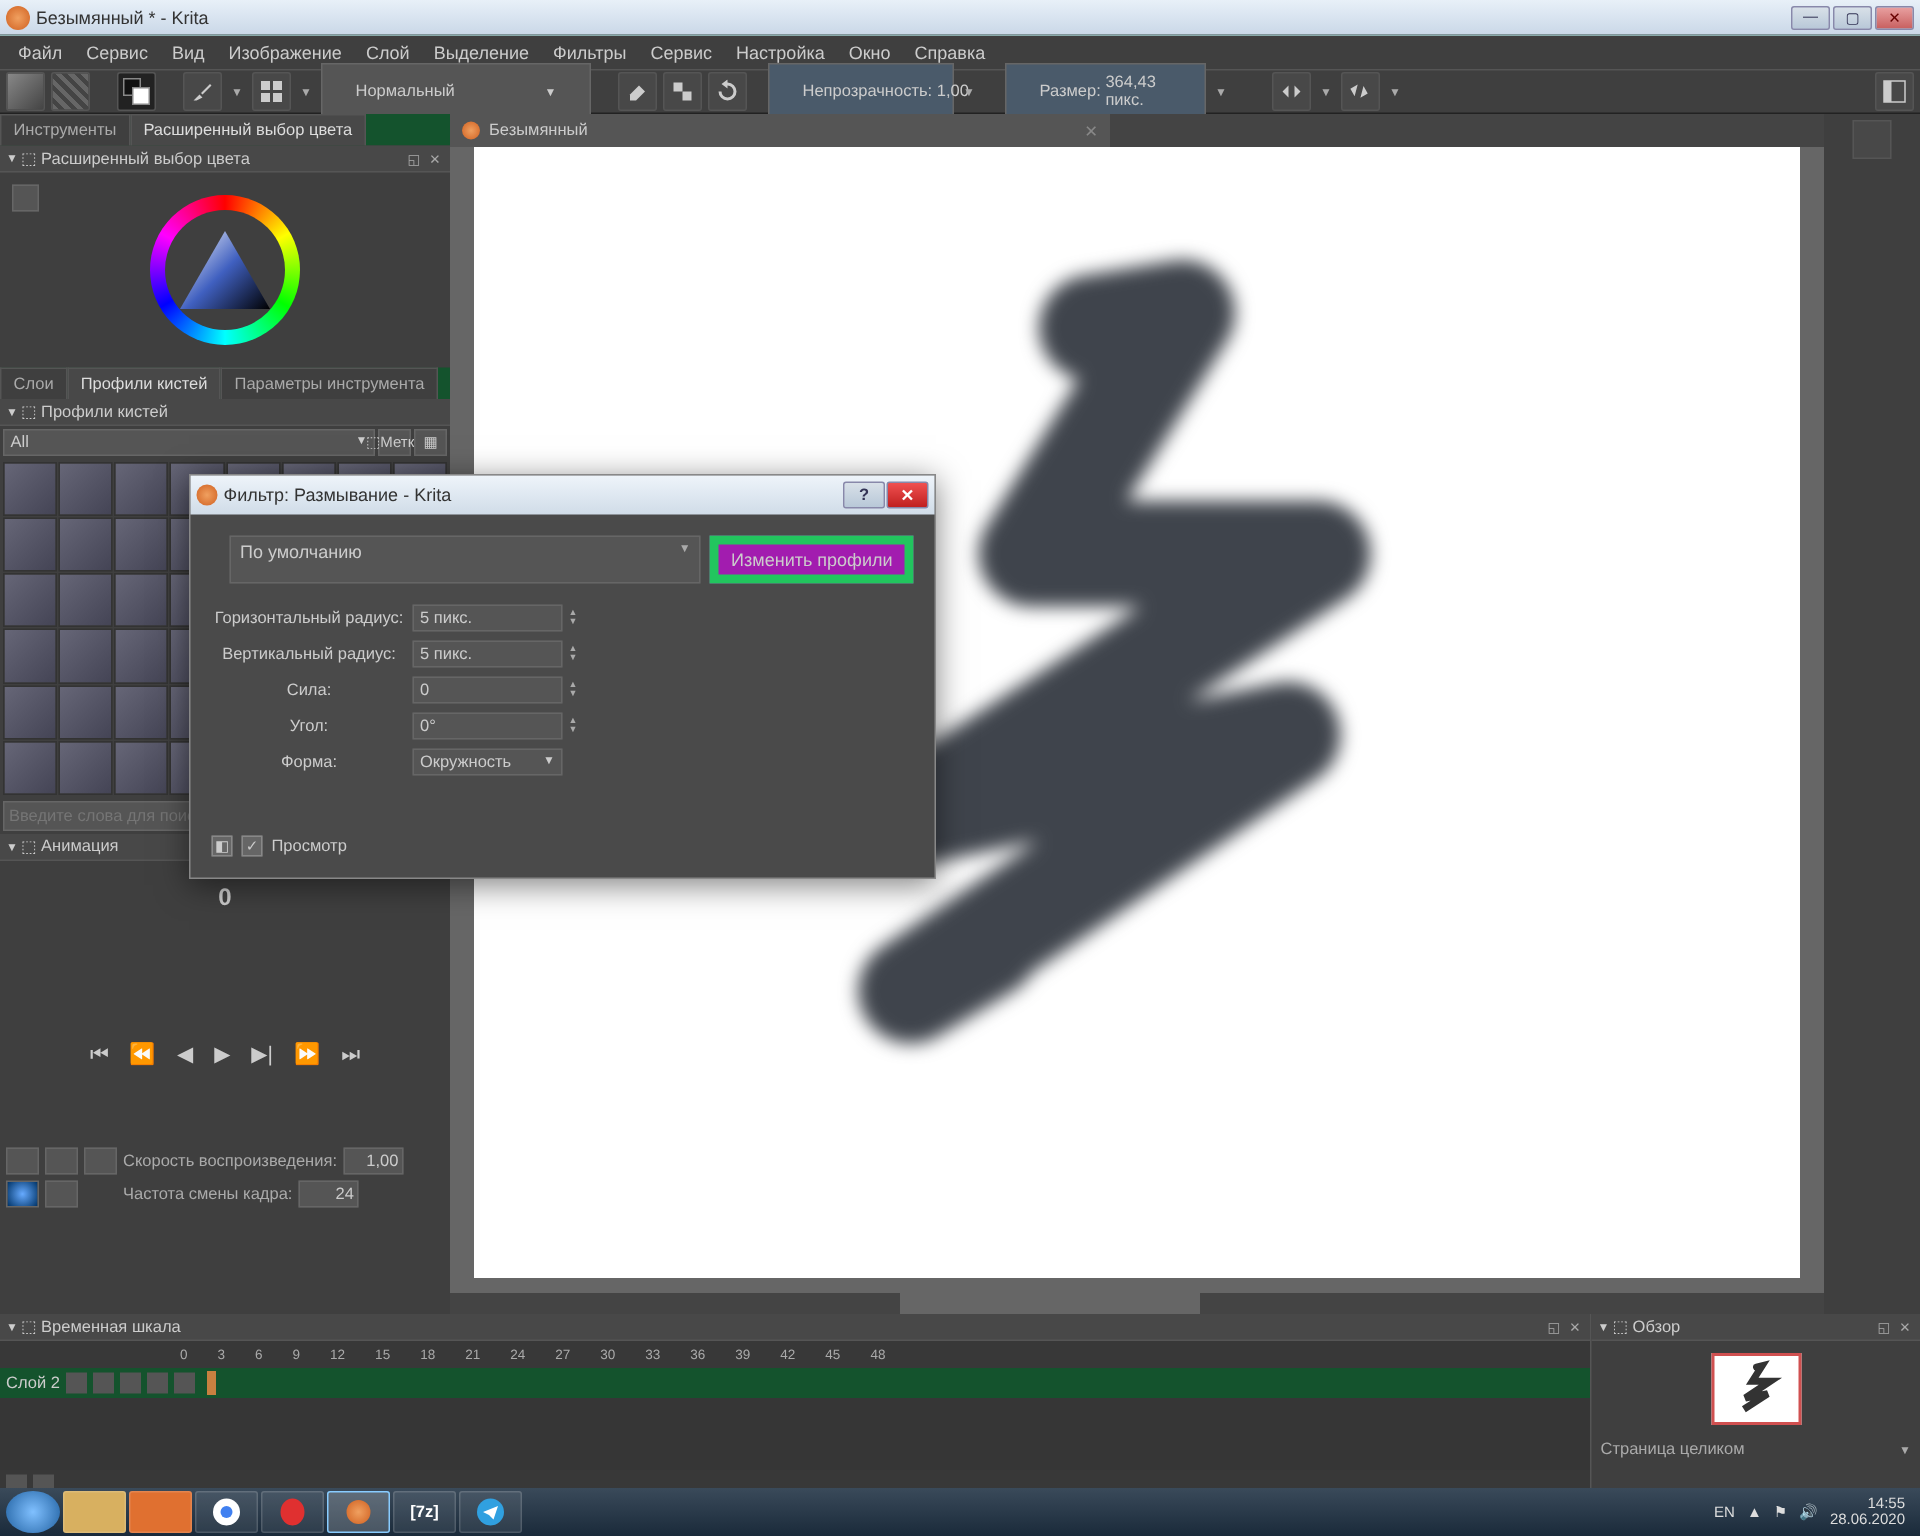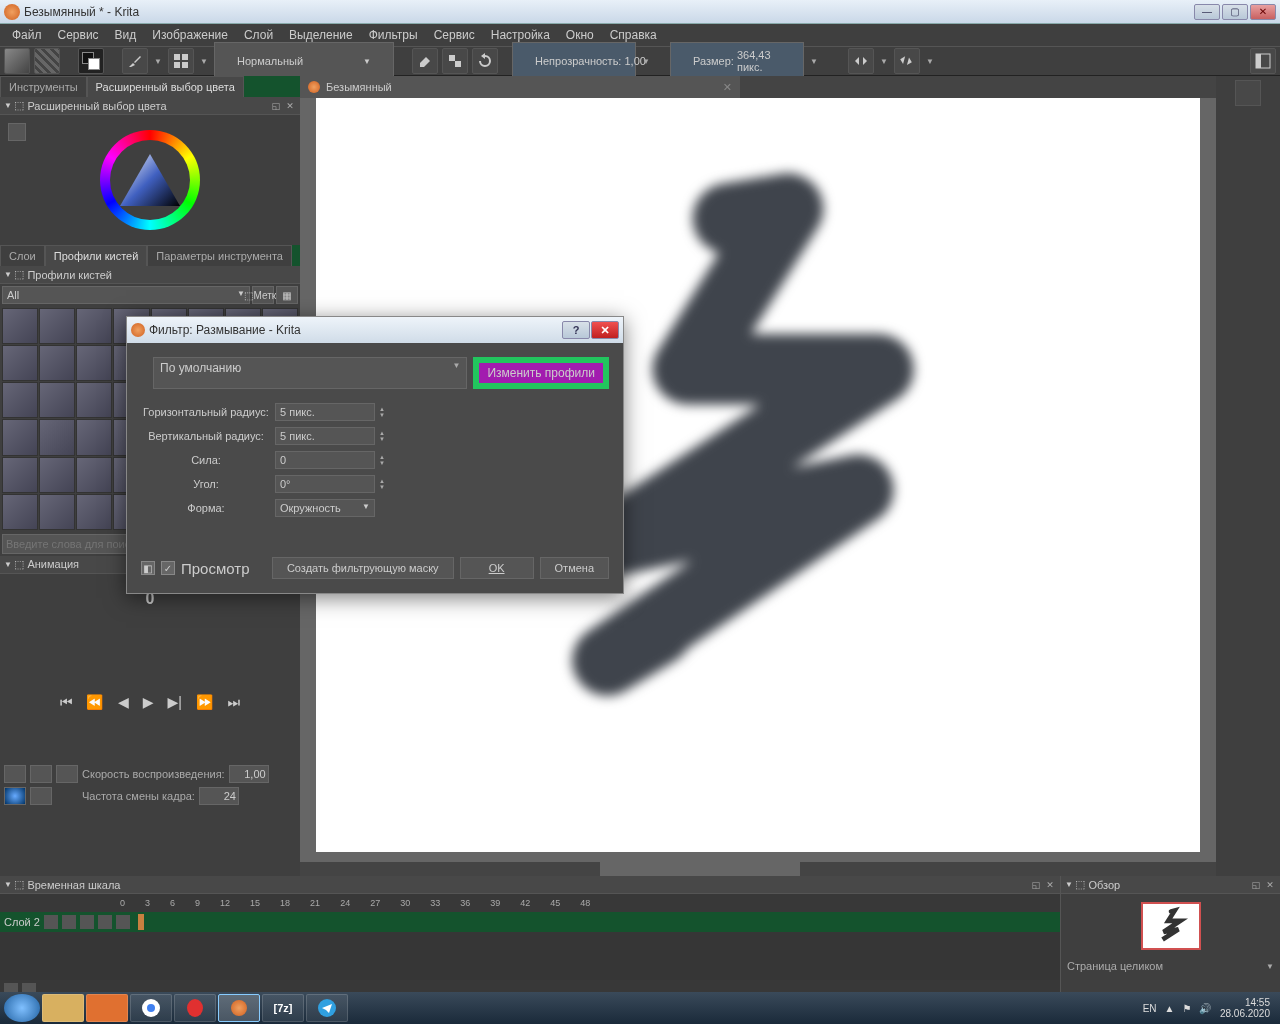--- a/index.html
+++ b/index.html
@@ -81,21 +81,21 @@
 .d-top-row { display:flex; gap:6px; margin-bottom:14px;padding-left:12px; }
 .d-combo { flex:1; background:#555; border:1px solid #666; padding:3px 6px; display:flex; }
 .d-combo .dd { margin-left:auto; font-size:8px; color:#aaa; }
 .d-btn { background:#a21caf; border:6px solid #22c55e; padding:3px 8px; }
 .d-form { display:grid; grid-template-columns:130px 100px 14px; gap:6px 4px; align-items:center; font-size:11px; }
 .d-form label { text-align:center; }
 .d-form .inp { background:#555; border:1px solid #666; padding:2px 4px; color:#ccc; }
 .d-form .spin { display:flex; flex-direction:column; font-size:6px; color:#aaa; line-height:1; }
 .d-foot { display:flex; align-items:center; gap:6px; margin-top:30px; padding-top:10px; }
 .d-foot .chk { width:14px; height:14px; background:#666; border:1px solid #888; display:flex; align-items:center; justify-content:center; font-size:10px; }
-.d-foot .l { font-size:15px; }
+.d-foot .l { font-size:11px; }
 .d-foot .btns { margin-left:auto; display:flex; gap:6px; }
 .d-foot .b { background:#555; border:1px solid #666; padding:4px 14px; font-size:11px; }
 .icon-svg { width:16px; height:16px; fill:#ccc; }
 </style>
 </head>
 <body>
 
 <div class="titlebar">
   <div class="icon"></div>
   <span>Безымянный * - Krita</span>
@@ -459,25 +459,20 @@
       <div class="inp" style="display:flex">
           <span>Окружность</span>
           <span style="margin-left:auto;font-size:8px">▼</span>
         </div>
       <div></div>
     </div>
     <div class="d-foot">
       <div class="chk">◧</div>
       <div class="chk">✓</div>
       <span class="l">Просмотр</span>
-      <div class="btns">
-        <div class="b">Создать фильтрующую маску</div>
-        <div class="b" style="padding:4px 28px"><u>OK</u></div>
-        <div class="b">Отмена</div>
-      </div>
     </div>
   </div>
 </div>
 
 <div class="taskbar">
   <div class="start-orb"></div>
   <div class="tb-item" style="background:#d8b060"></div>
   <div class="tb-item" style="background:#e07030"></div>
   <div class="tb-item">
       <svg width="20" height="20">

